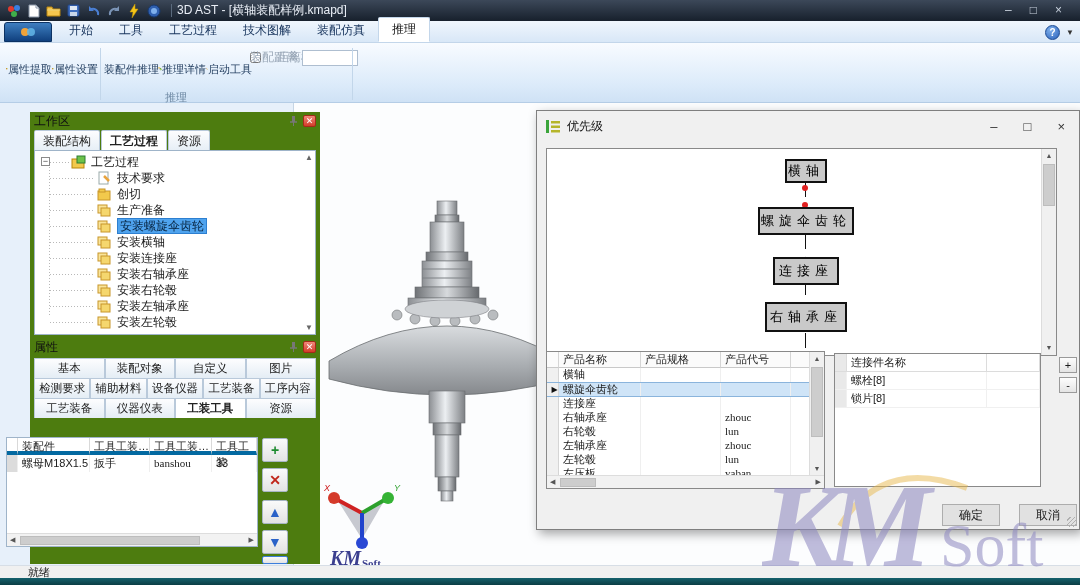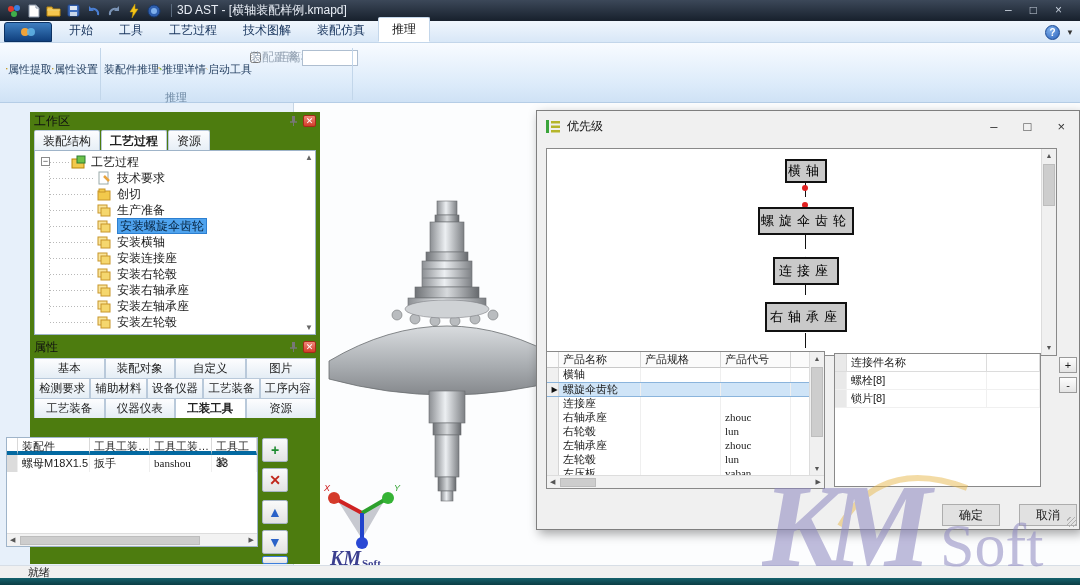--- a/index.html
+++ b/index.html
@@ -415,29 +415,29 @@
             <rect x="4" y="5" width="9" height="8" fill="#f5d76e" stroke="#c8962a"></rect>
         </svg>
         <span class="tlabel">安装连接座</span>
       </div>
       <div class="trow child">
         <span class="hguide"></span>
         <svg class="ticon" width="14" height="14">
           <rect x="1" y="2" width="9" height="8" fill="#f9e49a" stroke="#c8962a"></rect>
             <rect x="4" y="5" width="9" height="8" fill="#f5d76e" stroke="#c8962a"></rect>
         </svg>
+        <span class="tlabel">安装右轴承座</span>
+      </div>
+      <div class="trow child">
+        <span class="hguide"></span>
+        <svg class="ticon" width="14" height="14">
+          <rect x="1" y="2" width="9" height="8" fill="#f9e49a" stroke="#c8962a"></rect>
+            <rect x="4" y="5" width="9" height="8" fill="#f5d76e" stroke="#c8962a"></rect>
+        </svg>
         <span class="tlabel">安装右轮毂</span>
-      </div>
-      <div class="trow child">
-        <span class="hguide"></span>
-        <svg class="ticon" width="14" height="14">
-          <rect x="1" y="2" width="9" height="8" fill="#f9e49a" stroke="#c8962a"></rect>
-            <rect x="4" y="5" width="9" height="8" fill="#f5d76e" stroke="#c8962a"></rect>
-        </svg>
-        <span class="tlabel">安装右轴承座</span>
       </div>
       <div class="trow child">
         <span class="hguide"></span>
         <svg class="ticon" width="14" height="14">
           <rect x="1" y="2" width="9" height="8" fill="#f9e49a" stroke="#c8962a"></rect>
             <rect x="4" y="5" width="9" height="8" fill="#f5d76e" stroke="#c8962a"></rect>
         </svg>
         <span class="tlabel">安装左轴承座</span>
       </div>
       <div class="trow child">

